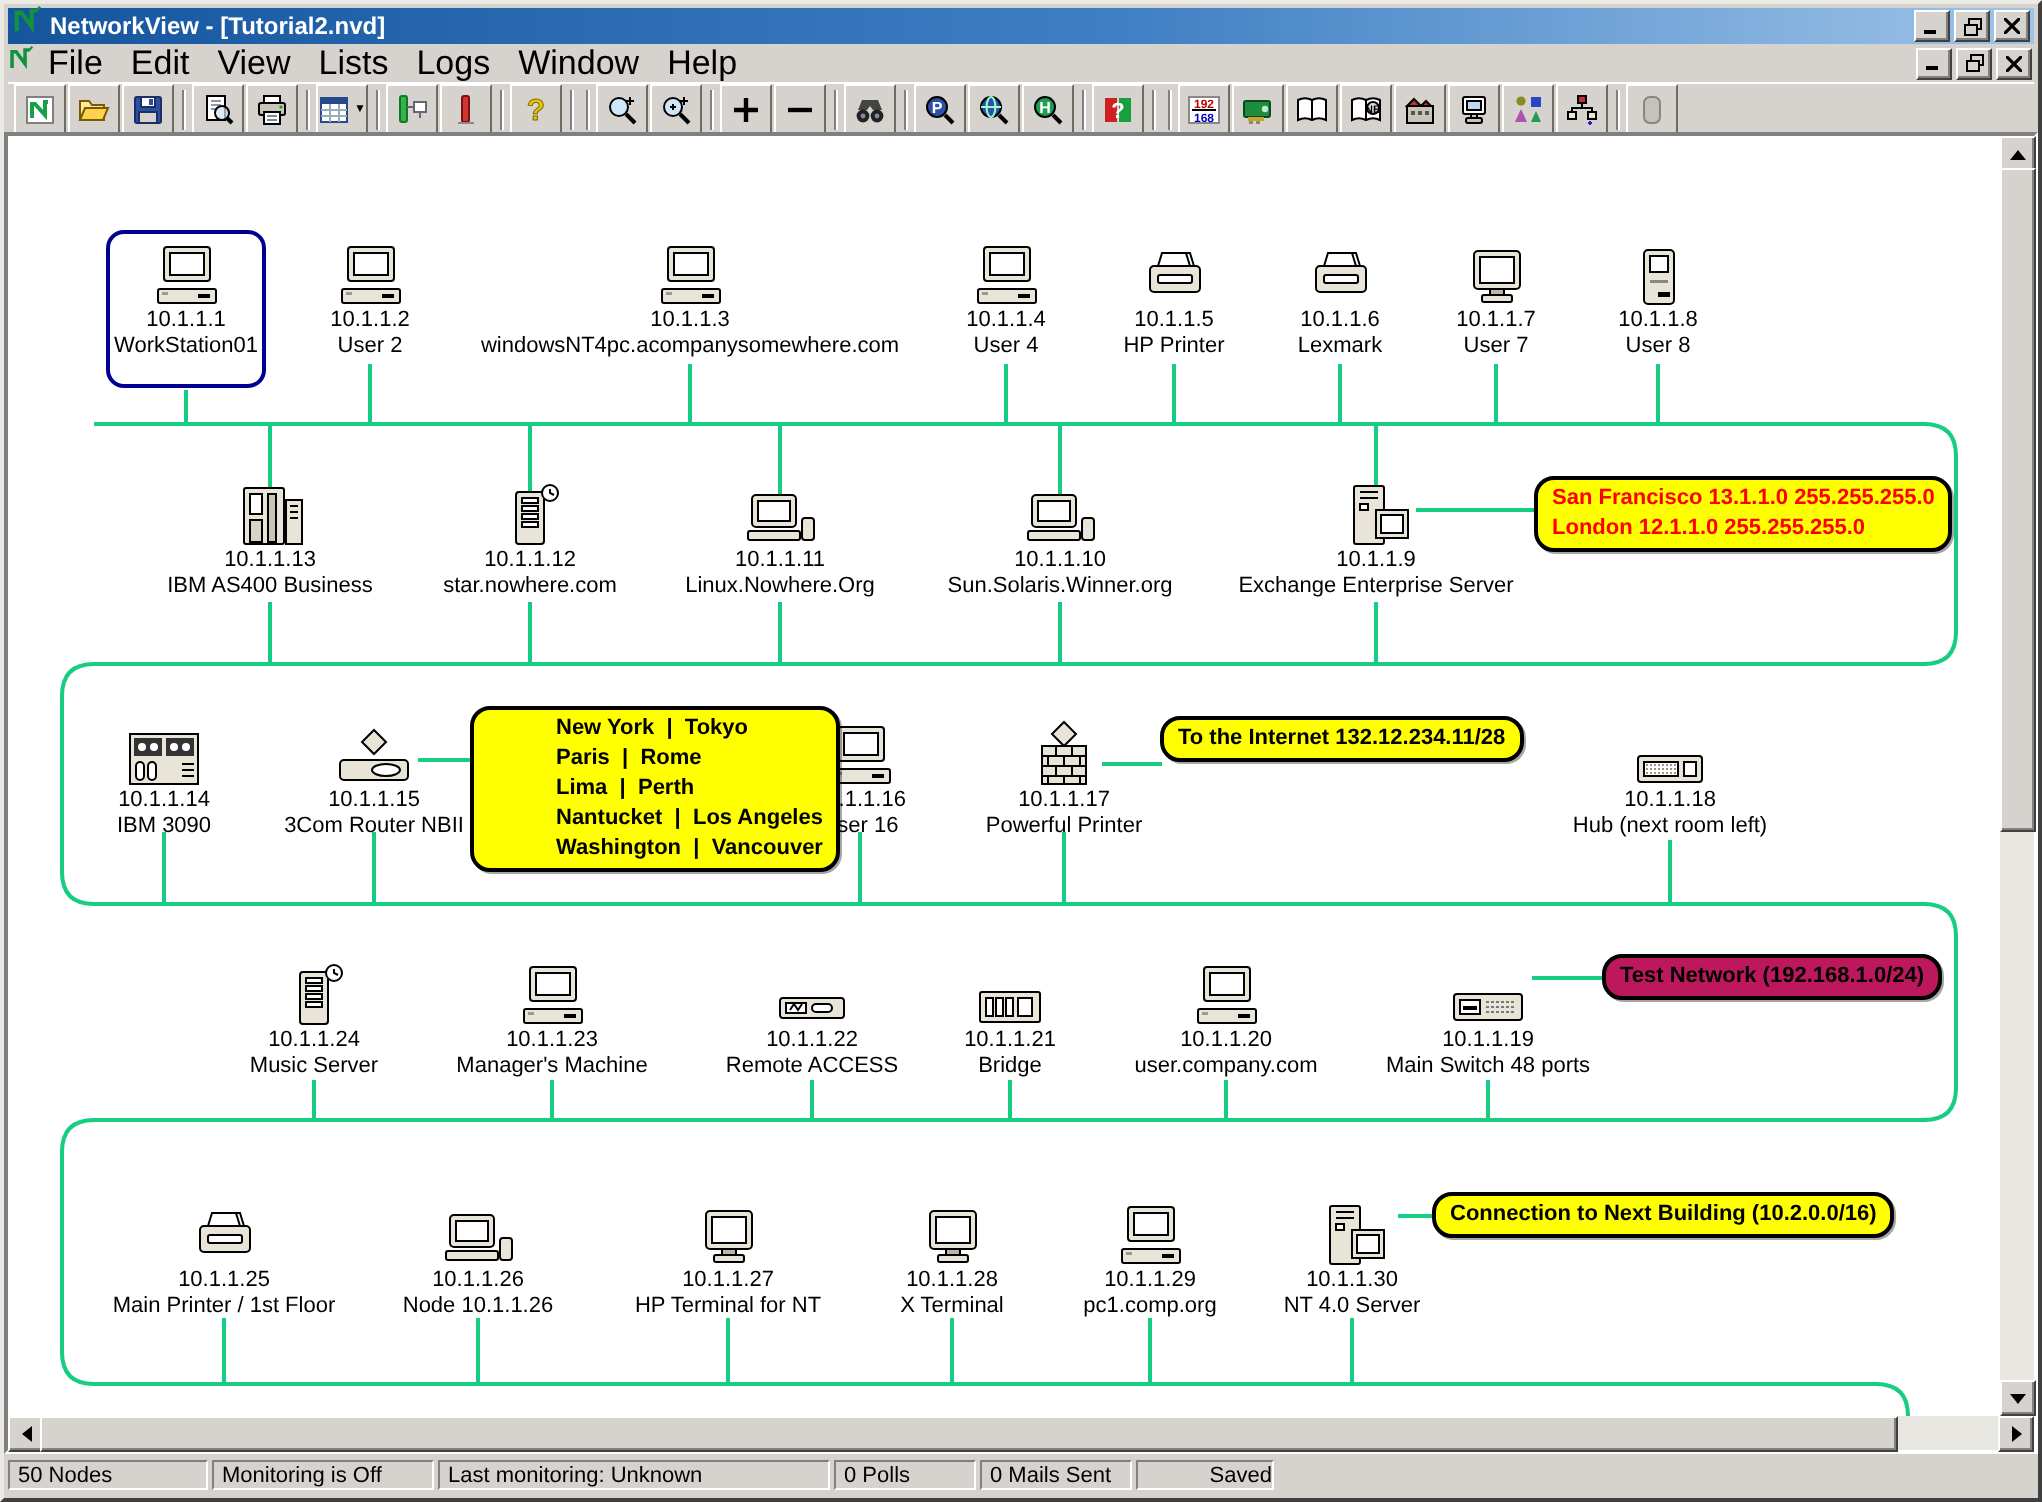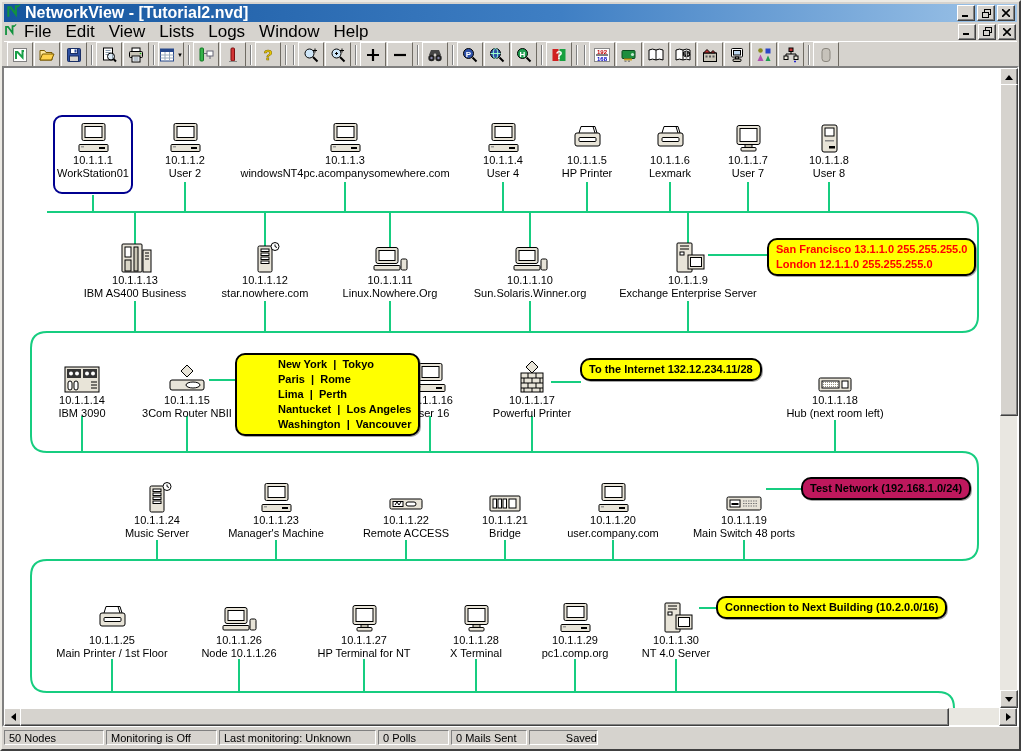--- a/index.html
+++ b/index.html
@@ -2,21 +2,21 @@
 <html><head>
 <meta charset="utf-8">
 <style>
   html,body{margin:0;padding:0;background:#777;}
   #win{position:relative;width:1021px;height:751px;background:#D6D3CE;overflow:hidden;
        font-family:"Liberation Sans",sans-serif;border:2px solid;border-color:#ECEAE4 #404040 #404040 #ECEAE4;box-sizing:border-box;}
   
   #titlebar{position:absolute;left:2px;top:2px;right:2px;height:18px;
     background:linear-gradient(90deg,#15559E 0%,#3F7FC4 55%,#9EC4E8 100%);
     display:flex;align-items:center;padding:0 2px;color:#fff;}
-  #title-text{font-size:16px;font-weight:bold;margin-left:4px;white-space:nowrap;}
+  #title-text{font-size:12px;font-weight:bold;margin-left:4px;white-space:nowrap;}
   .winbtns{margin-left:auto;display:flex;gap:2px;}
   .wbtn{width:16px;height:14px;background:#D6D3CE;border:1px solid;border-color:#fff #404040 #404040 #fff;
         box-shadow:inset -1px -1px 0 #808080;display:flex;align-items:center;justify-content:center;}
   
   #menubar{position:absolute;left:2px;top:21px;right:2px;height:17px;display:flex;align-items:center;background:#D6D3CE;}
   .menu-item{font-size:17px;padding:2px 7px;color:#000;}
   #menubar .winbtns{margin-right:1px;}
   
   #toolbar{position:absolute;left:2px;top:39px;right:2px;height:25px;display:flex;align-items:center;
            border-top:1px solid #fff;border-bottom:1px solid #808080;background:#D6D3CE;padding-left:3px;}
@@ -769,18 +769,18 @@
       <div class="thumb" style="top:0;left:16px;width:927px;height:16px"></div>
       <span class="sbtn" style="right:0;top:0">
           <span class="tri" style="border-top:4px solid transparent;border-bottom:4px solid transparent;border-left:5px solid #000"></span>
         </span>
     </div>
   </div>
 
   <div id="statusbar">
       <span class="spanel" style="width: 100px;">50 Nodes</span>
       <span class="spanel" style="width: 111px;">Monitoring is Off</span>
-      <span class="spanel" style="width: 157px;">Last monitoring: Unknown</span>
+      <span class="spanel" style="width: 196px;">Last monitoring: Unknown</span>
       <span class="spanel" style="width: 71px;">0 Polls</span>
       <span class="spanel" style="width: 76px;">0 Mails Sent</span>
       <span class="spanel" style="width: 69px; text-align: right;">Saved</span>
     </div>
 </div>
 
 </body></html>

